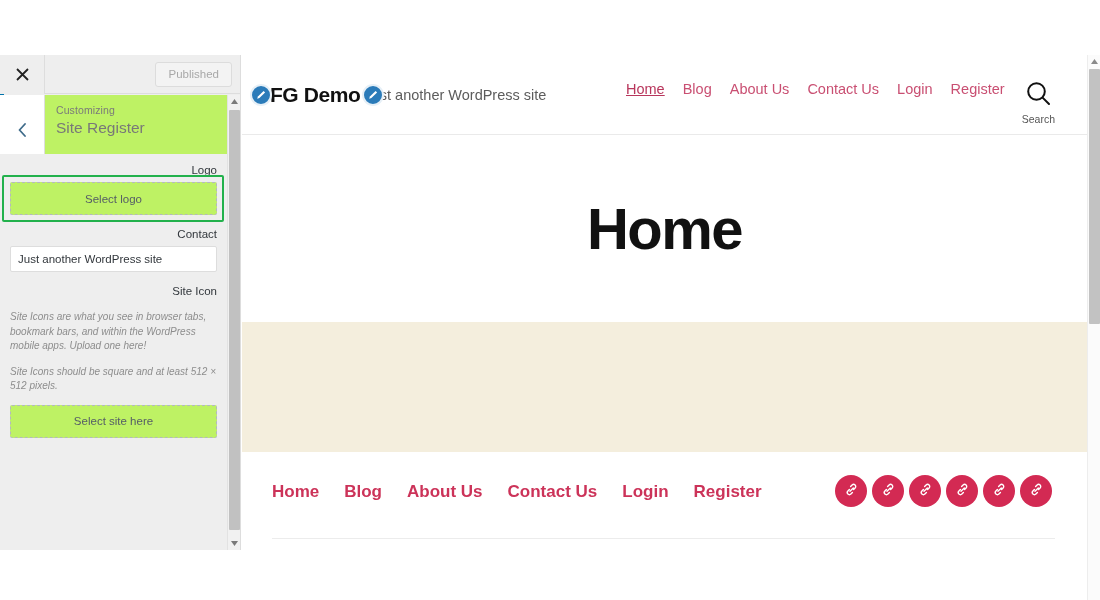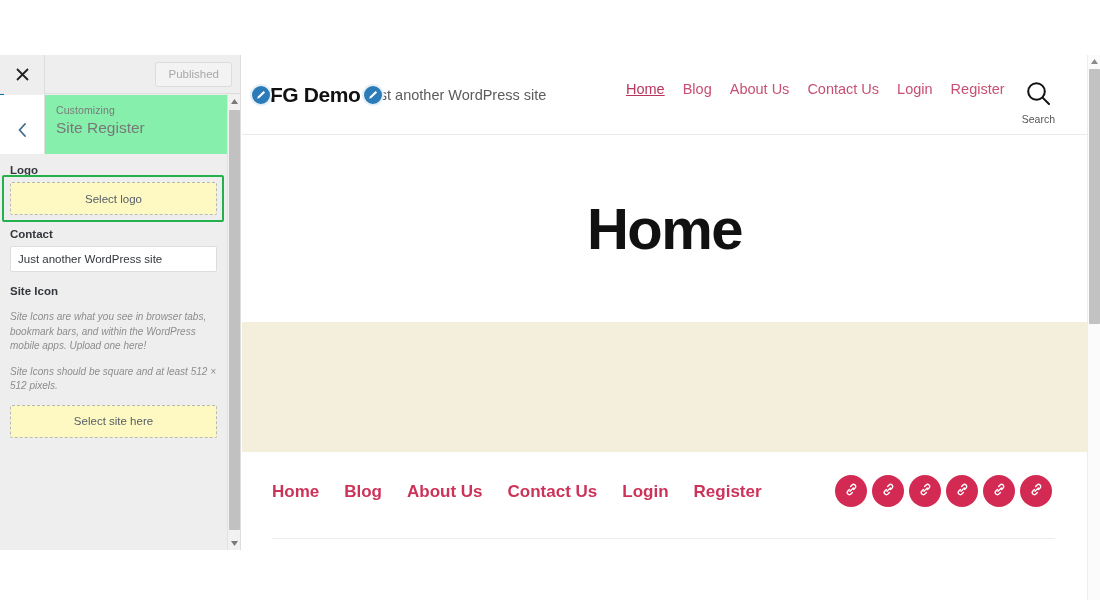--- a/index.html
+++ b/index.html
@@ -49,43 +49,43 @@
     position: absolute; right: 9px; top: 7px;
     height: 25px; padding: 0 12px;
     background: #f3f3f3; border: 1px solid #dcdcdc; border-radius: 3px;
     color: #a8a8a8; font-size: 11.5px; line-height: 23px;
     text-align: center; cursor: default;
   }
 
   
   .panel-title-row {
     position: absolute; left: 0; top: 40px; width: 241px; height: 74px;
-    background: #86efac; border-bottom: 1px solid #dddddd;
+    background: #bef264; border-bottom: 1px solid #dddddd;
     display: flex; align-items: stretch; border-radius: 14px;
   }
   .back-btn {
     width: 45px; border-right: 1px solid #dddddd;
     display: flex; align-items: center; justify-content: center;
     cursor: pointer; background:#fff;
   }
   .panel-titles { padding-left: 11px; padding-top: 9px; }
   .panel-sup { font-size: 10.5px; color: #7a7a7a; letter-spacing: .1px; }
   .panel-name { font-size: 15.5px; color: #787878; margin-top: 3px; font-weight: 400; }
 
   
   .controls {
     position: absolute; left: 0; top: 99px; width: 229px; height: 396px;
     background: #eeeeee; padding: 10px 12px 0 10px;
   }
   .ctl-label {
-    font-size: 11.5px; color: #32373c; font-weight: 700; margin-bottom: 6px;
+    font-size: 11.5px; color: #32373c; font-weight: 400; margin-bottom: 6px; text-align: right;
   }
   .media-btn {
     width: 207px; height: 33px;
-    border: 1px dashed #b4b9be; background: #fef9c3;
+    border: 1px dashed #b4b9be; background: #bef264;
     color: #555d66; font-size: 11.5px;
     display: flex; align-items: center; justify-content: center;
     cursor: pointer; border-radius: 2px;
   }
   .logo-wrap { position: relative; margin-bottom: 13px; }
   .green-box {
     position: absolute; left: -8px; top: -7px;
     width: 222px; height: 47px;
     border: 2px solid #22b14c; border-radius: 2px;
     pointer-events: none;

